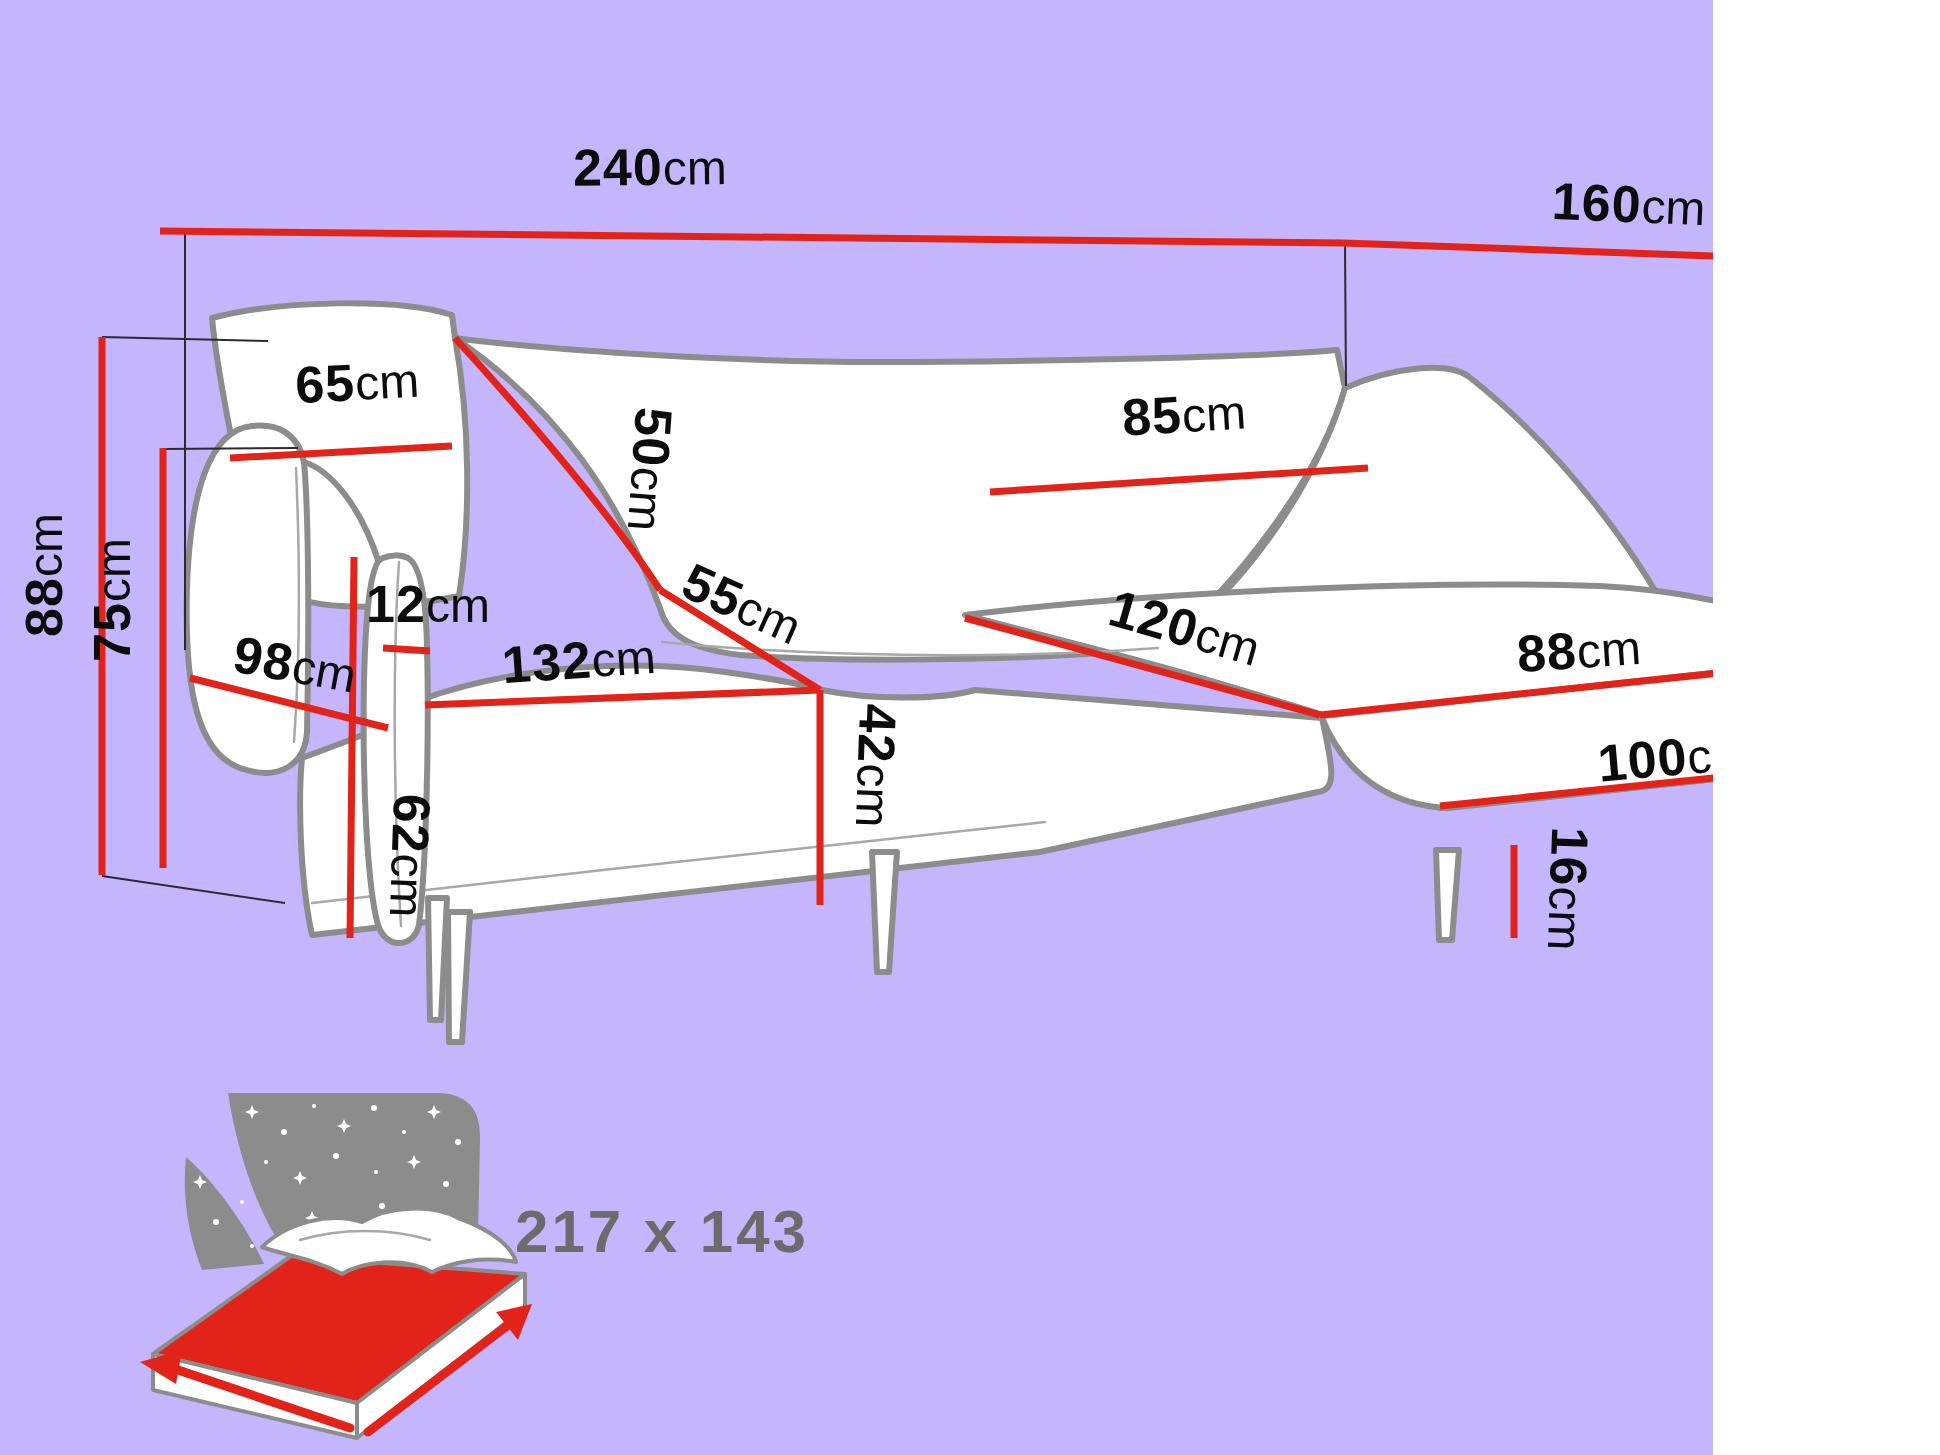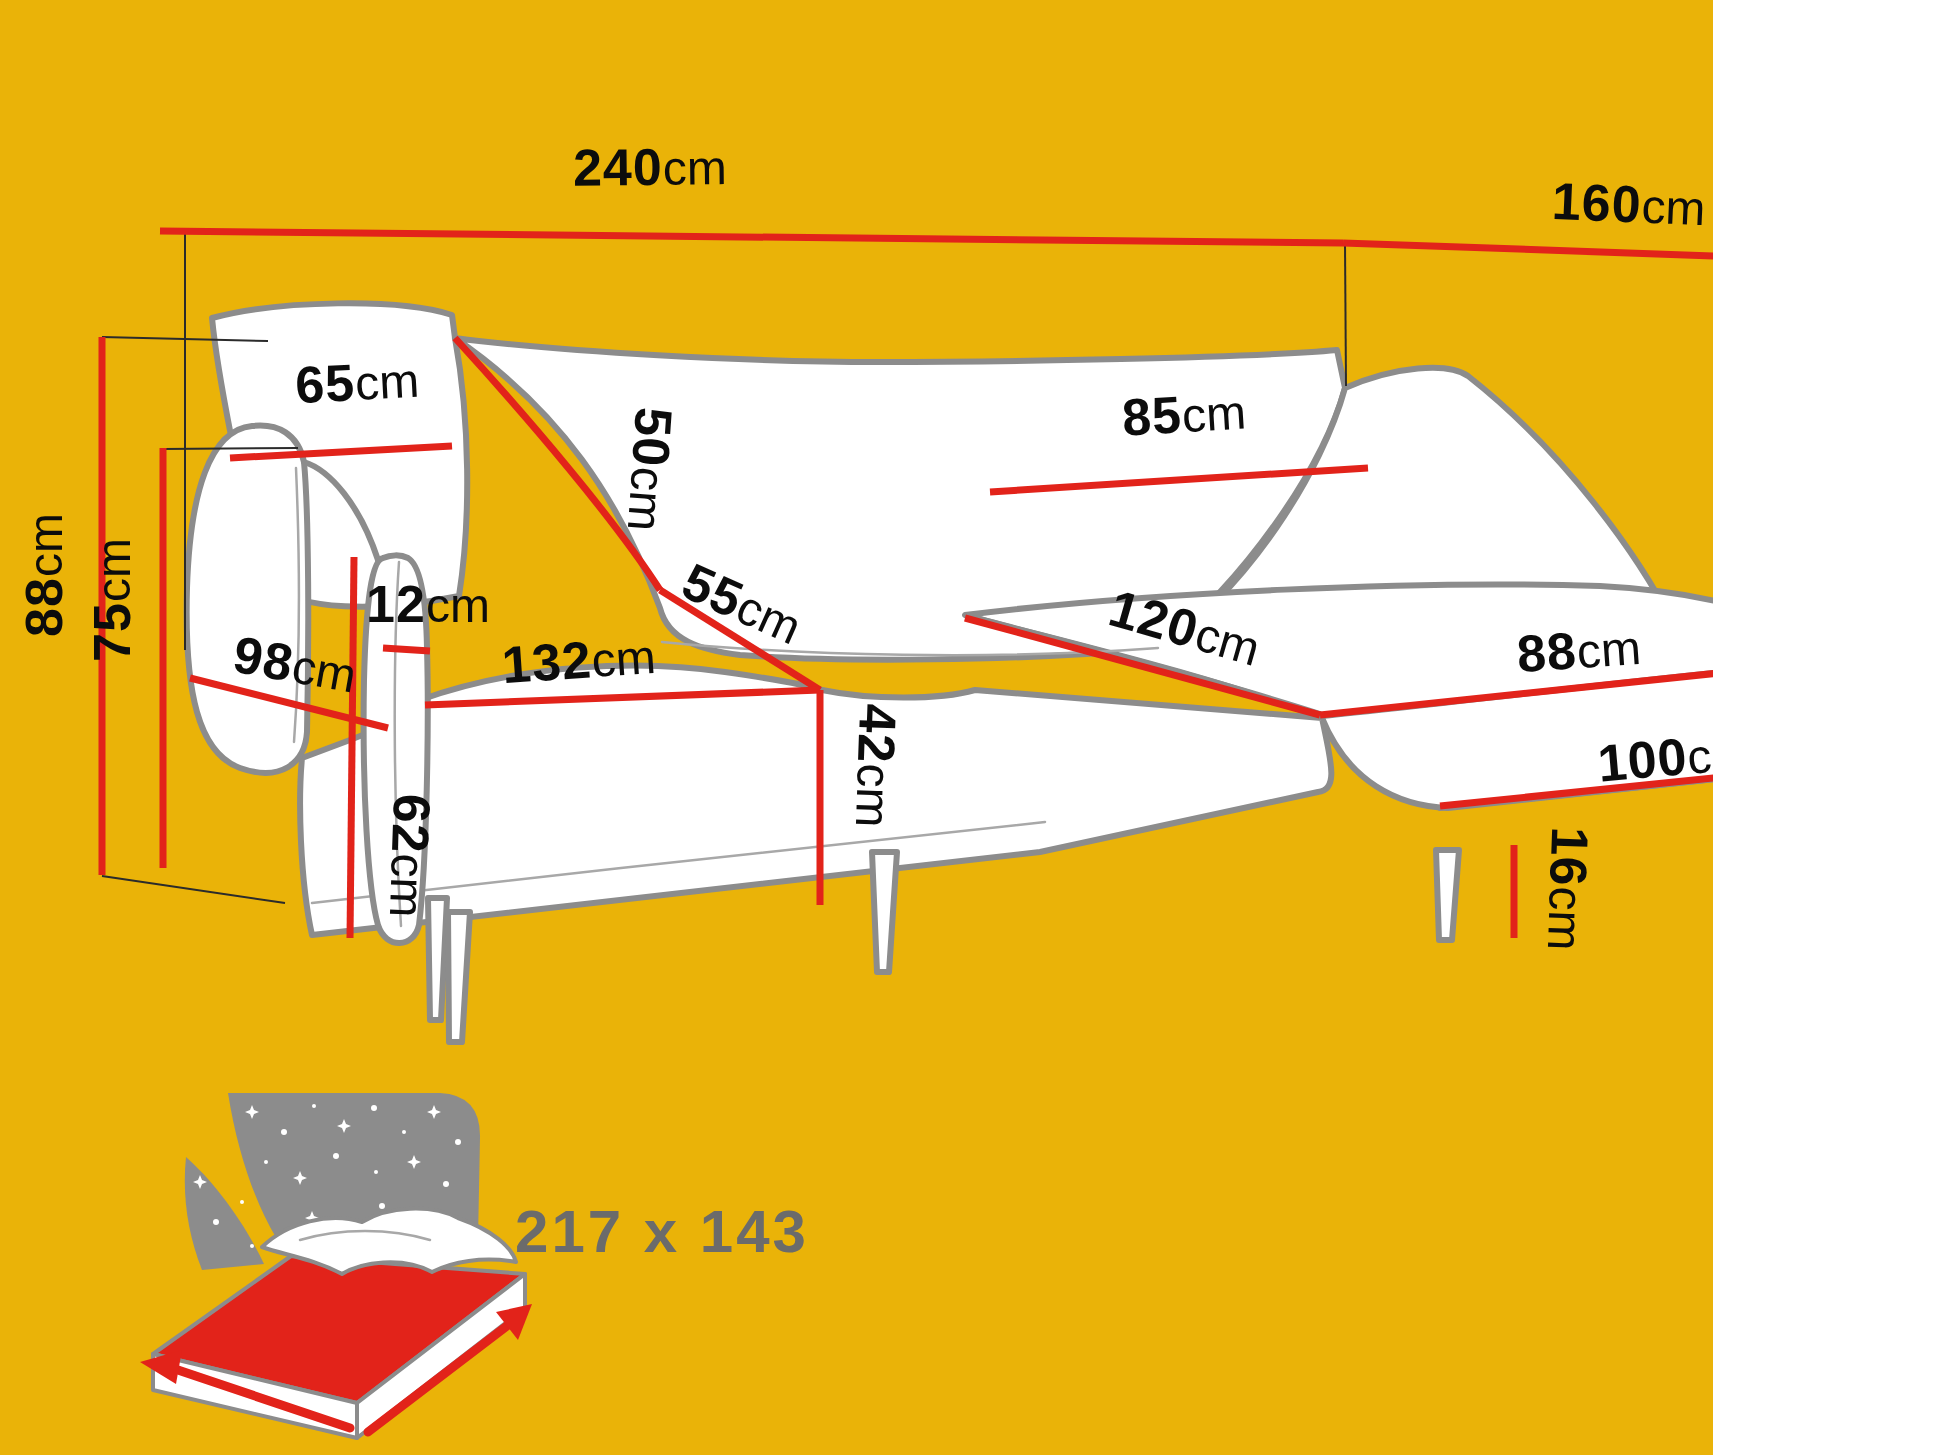--- a/index.html
+++ b/index.html
@@ -1,16 +1,16 @@
 <!DOCTYPE html>
 <html><head>
 <meta charset="utf-8">
 <style>
   html,body{margin:0;padding:0;background:#ffffff;}
-  .stage{width:1713px;height:1455px;position:relative;background:#eab308;overflow:hidden;}
+  .stage{width:1713px;height:1455px;position:relative;background:#c4b5fd;overflow:hidden;}
   svg{display:block;font-family:"Liberation Sans", sans-serif;}
   .outline{fill:none;stroke:#8c8c8c;stroke-width:6;stroke-linecap:round;stroke-linejoin:round;}
   .fillwhite{fill:#ffffff;stroke:#8c8c8c;stroke-width:6;stroke-linecap:round;stroke-linejoin:round;}
   .thin{fill:none;stroke:#a8a8a8;stroke-width:2.5;stroke-linecap:round;}
   .guide{fill:none;stroke:#2b2b2b;stroke-width:2;}
   .dim{fill:none;stroke:#e2231a;stroke-width:7;stroke-linecap:butt;}
   .dimlabel{font-size:52px;fill:#0c0c0c;}
   .dimlabel .num{font-weight:700;letter-spacing:1px;}
   .dimlabel .unit{font-weight:400;font-size:48px;}
   .sleep-label{font-size:60px;font-weight:700;fill:#6b6b6b;letter-spacing:3px;}

